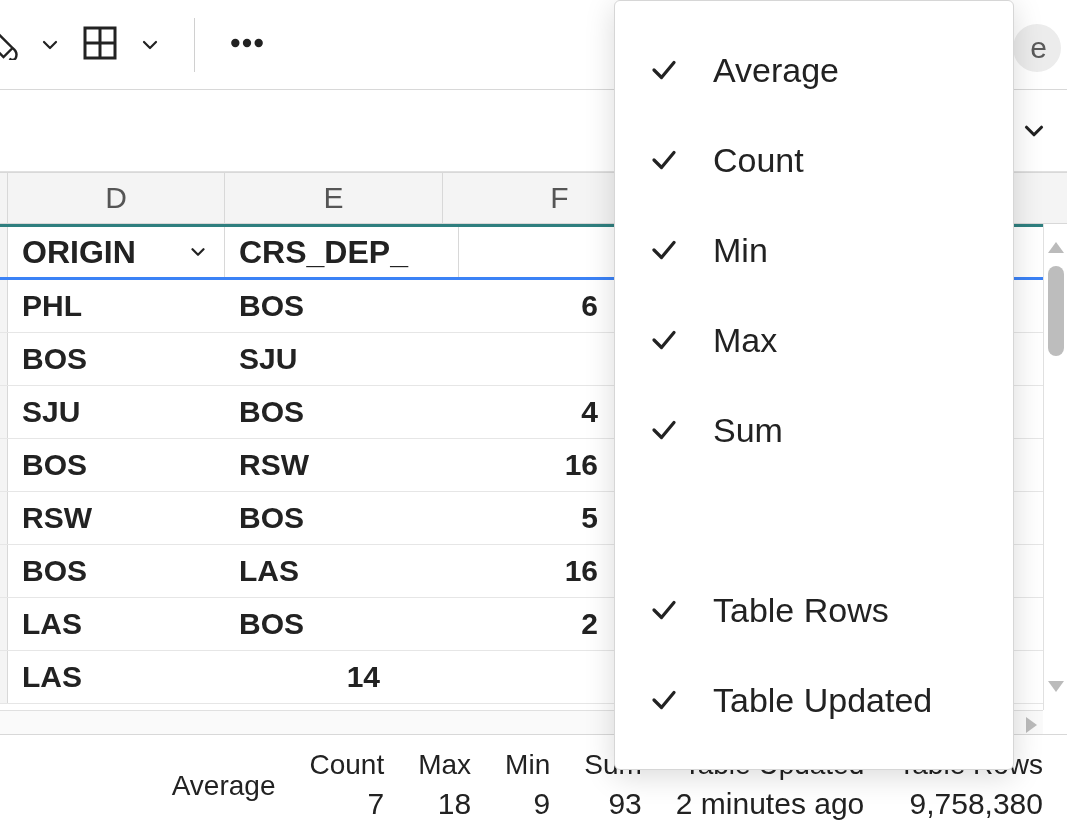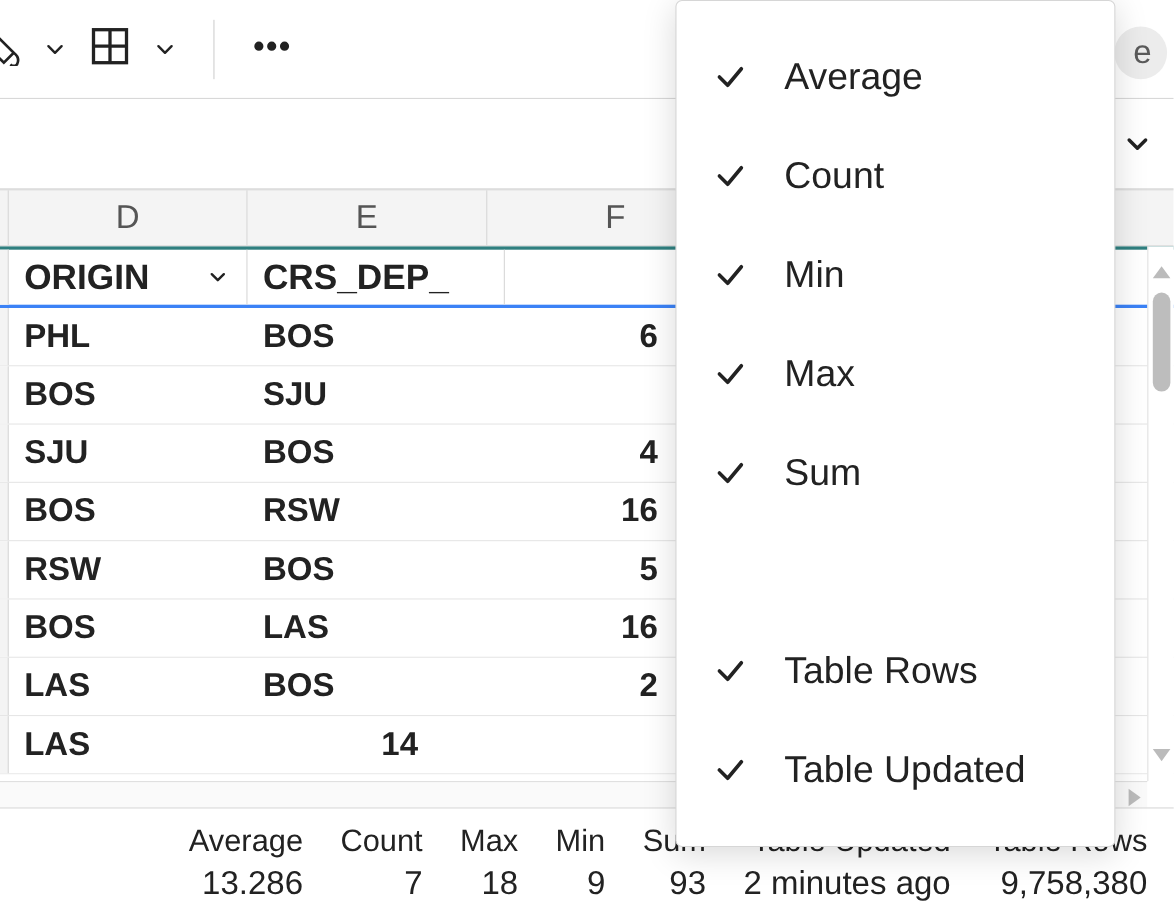--- a/index.html
+++ b/index.html
@@ -376,21 +376,20 @@
   <div class="thumb"></div>
   <div class="down"></div>
 </div>
 <div class="hscroll">
   <div class="rarrow"></div>
 </div>
 
 <div class="summary-bar">
   <div class="item">
     <span class="lbl">Average</span>
-    <span class="val">13.286</span>
   </div>
   <div class="item">
     <span class="lbl">Count</span>
     <span class="val">7</span>
   </div>
   <div class="item">
     <span class="lbl">Max</span>
     <span class="val">18</span>
   </div>
   <div class="item">

